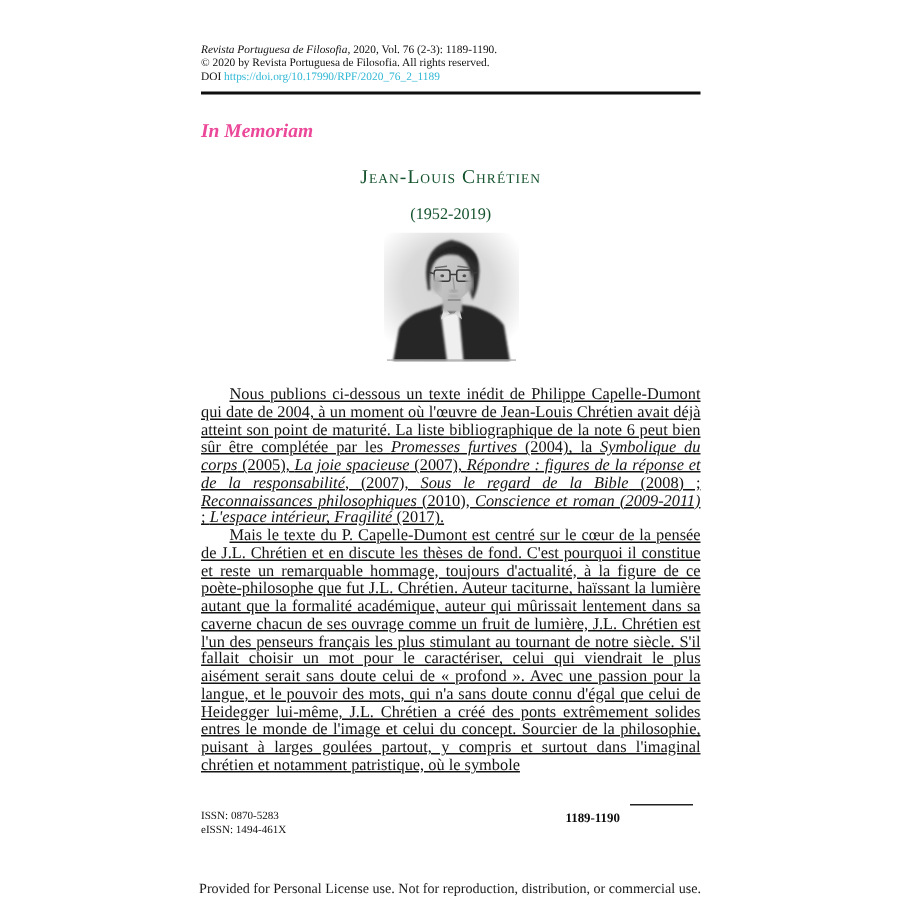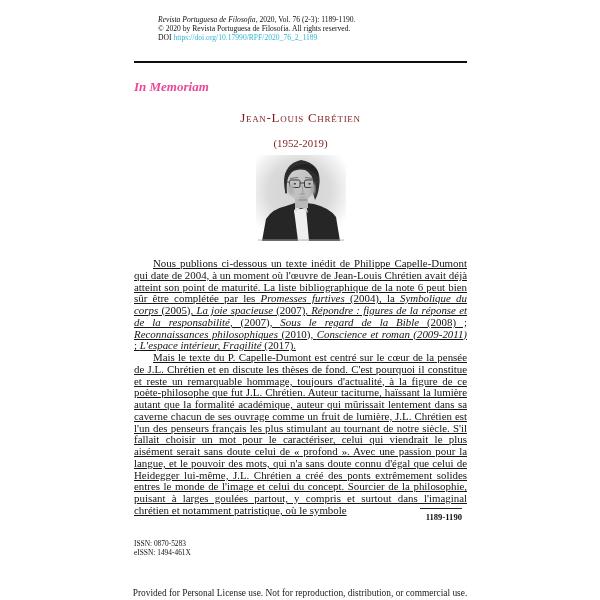--- a/index.html
+++ b/index.html
@@ -2,38 +2,38 @@
 <html style="--link: #33b8d6; --text: #1d1d1d; --rule: #0e0e0e;"><head>
 <meta charset="utf-8">
 <style>
   html,body{margin:0;padding:0;background:#ffffff;}
   .page{
     position:relative;width:600px;height:600px;background:#ffffff;
     font-family:"Liberation Serif","DejaVu Serif",serif;color:#1d1d1d;
     overflow:hidden;
   }
   
-  .head{position:absolute;left:134px;top:16px;width:333px;font-size:7.6px;line-height:8.8px;color:#111;margin-left:24px;}
+  .head{position:absolute;left:134px;top:29px;width:333px;font-size:7.6px;line-height:8.8px;color:#111;}
   .doi-link{color:var(--link,#33b8d6);text-decoration:none;cursor:pointer;}
   .head-rule{position:absolute;left:134px;top:61px;width:333px;height:1.6px;background:#0e0e0e;}
   
   .section-label{position:absolute;left:134px;top:79px;font-size:13px;font-weight:bold;font-style:italic;color:#ec4899;}
   
-  .memorial{position:absolute;left:134px;top:110px;width:333px;text-align:center;color:#7f1d1d;}
+  .memorial{position:absolute;left:134px;top:110px;width:333px;text-align:center;color:#14532d;}
   .name{font-size:13px;font-variant:small-caps;letter-spacing:0.7px;}
   .years{font-size:10.8px;margin-top:11px;}
   
   .photo{position:absolute;left:256px;top:155px;width:90px;height:86px;}
   .photo svg{display:block;width:100%;height:100%;}
   
   .body-text{position:absolute;left:134px;top:258px;width:333px;font-size:10.9px;line-height:11.75px;text-align:justify;color:#141414;}
   .body-text p{margin:0;text-indent:19px;text-decoration:underline;}
   
   .issn-block{position:absolute;left:134px;top:539px;font-size:7.4px;line-height:9px;color:#111;}
-  .pagenum-block{position:absolute;left:377px;top:508px;width:85px;text-align:right;}
+  .pagenum-block{position:absolute;left:377px;top:536px;width:85px;text-align:left;}
   .pagenum-rule{margin-left:auto;width:42px;height:1px;background:#222;}
   .pagenum{font-size:8.6px;font-weight:bold;margin-top:2.5px;color:#0d0d0d;}
   .license{position:absolute;left:0;top:588px;width:600px;text-align:center;font-size:9.4px;line-height:11.8px;color:#1a1a1a;}
 </style>
 </head>
 <body>
 
 <div class="page">
 
   <header class="head">

